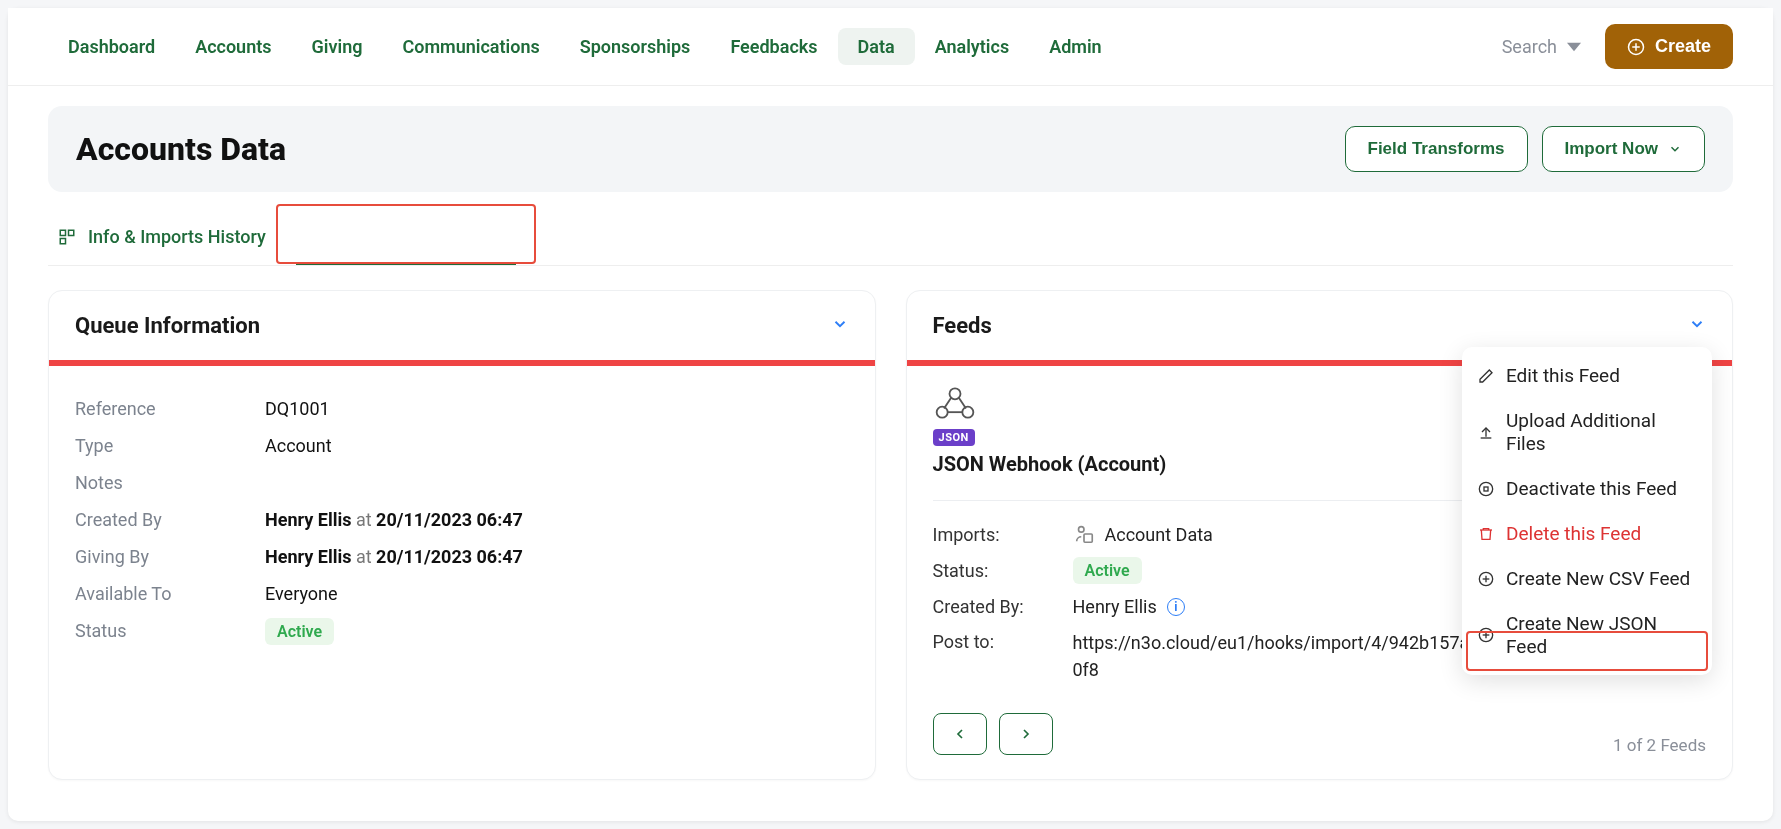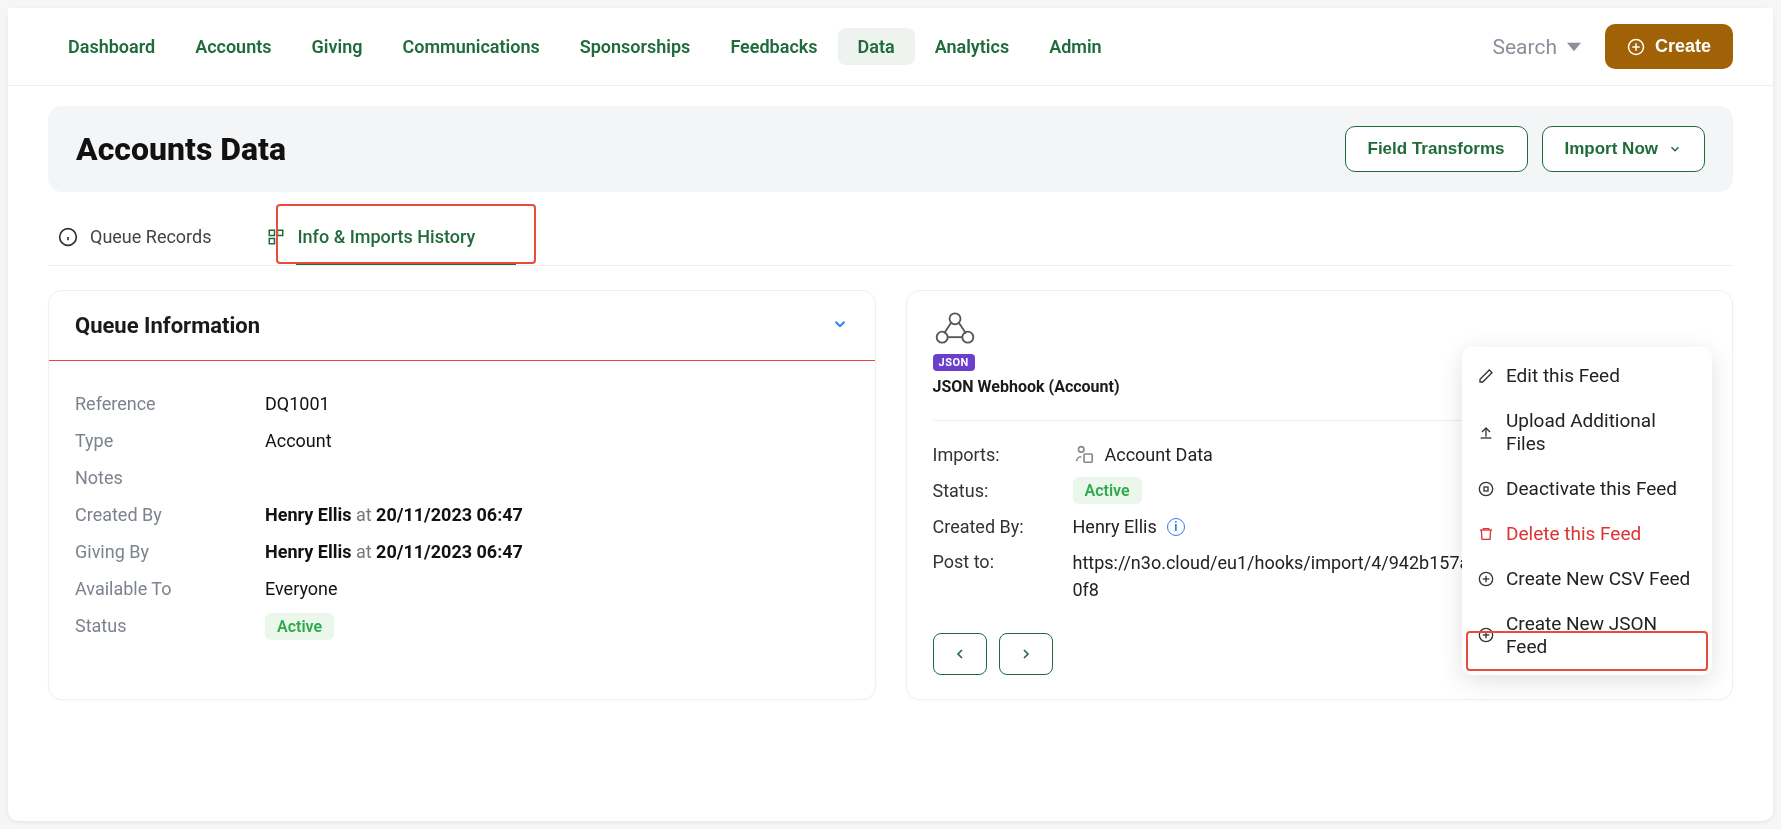--- a/index.html
+++ b/index.html
@@ -38,21 +38,21 @@
 .navitem.active {
   background: #eef3f0;
   color: #1f6b3a;
 }
 .nav-spacer { flex: 1; }
 .search-drop {
   display: flex;
   align-items: center;
   gap: 10px;
   color: #8a8f99;
-  font-size: 21px;
+  font-size: 18px;
   margin-right: 24px;
   cursor: pointer;
 }
 .search-drop svg { width: 14px; height: 14px; }
 .create-btn {
   background: #a16207;
   color: #fff;
   border: none;
   border-radius: 10px;
   padding: 12px 22px;
@@ -132,21 +132,21 @@
   border: 1px solid #eef0f2;
   border-radius: 14px;
   box-shadow: 0 1px 2px rgba(0,0,0,0.03);
   flex: 1;
   position: relative;
 }
 .card-head {
   display: flex;
   align-items: center;
   padding: 22px 26px;
-  border-bottom: 1px solid #ef4444;
+  border-bottom: 6px solid #ef4444;
 }
 .card-title {
   font-size: 22px;
   font-weight: 700;
 }
 .chevron-blue {
   margin-left: auto;
   color: #2d7ef7;
   cursor: pointer;
 }
@@ -177,21 +177,21 @@
 .json-tag {
   display:inline-block;
   background:#6b3fc9;
   color:#fff;
   font-size:11px;
   font-weight:700;
   padding:2px 6px;
   border-radius:4px;
   letter-spacing:0.5px;
 }
-.feed-title { font-size: 16px; font-weight: 700; margin: 4px 0 24px 0; }
+.feed-title { font-size: 20px; font-weight: 700; margin: 4px 0 24px 0; }
 .hr { border-top: 1px solid #eceef1; margin: 6px 0 16px 0; }
 .feed-row {
   display:flex;
   font-size:18px;
   padding:6px 0;
   align-items:center;
 }
 .feed-label { width:140px; color:#333; }
 .feed-val { color:#222; flex:1; display:flex; align-items:center; gap:10px; }
 .info-circle {
@@ -291,28 +291,20 @@
     </button>
     <button class="btn-outline">
       <span>Import Now</span>
       <svg width="14" height="14" viewBox="0 0 24 24" fill="none" stroke="#1f6b3a" stroke-width="2.5">
           <polyline points="6 9 12 15 18 9"></polyline>
         </svg>
     </button>
   </div>
 
   <div class="tabs-row" style="position:relative;">
-    <div class="tab">
-      <svg width="20" height="20" viewBox="0 0 24 24" fill="none" stroke="#333" stroke-width="2">
-          <circle cx="12" cy="12" r="10"></circle>
-          <line x1="12" y1="16" x2="12" y2="12"></line>
-          <line x1="12" y1="8" x2="12" y2="8"></line>
-        </svg>
-      <span>Queue Records</span>
-    </div>
     <div class="tab active" style="position:relative;">
       <svg width="18" height="18" viewBox="0 0 24 24" fill="none" stroke="#1f6b3a" stroke-width="2">
           <rect x="3" y="3" width="7" height="7"></rect>
           <rect x="14" y="3" width="7" height="7"></rect>
           <rect x="3" y="14" width="7" height="7"></rect>
         </svg>
       <span>Info &amp; Imports History</span>
     </div>
     <div class="tab-underline" style="left:248px; width:220px; bottom:0;"></div>
     <div class="tab-highlight" style="left:228px; top:-12px; width:260px; height:60px;"></div>
@@ -361,20 +353,28 @@
         <div class="info-row">
           <div class="info-label">Status</div>
           <div class="info-value">
             <span class="badge-active">Active</span>
           </div>
         </div>
       </div>
     </div>
 
     <div class="card" style="overflow:visible;">
+      <div class="card-head">
+        <div class="card-title">Feeds</div>
+        <div class="chevron-blue">
+          <svg width="18" height="18" viewBox="0 0 24 24" fill="none" stroke="#2d7ef7" stroke-width="2.5">
+              <polyline points="6 9 12 15 18 9"></polyline>
+            </svg>
+        </div>
+      </div>
 
       <div class="dropdown">
         <div class="dd-item">
           <svg viewBox="0 0 24 24" fill="none" stroke="#333" stroke-width="2">
               <path d="M17 3l4 4L7 21H3v-4L17 3z"></path>
             </svg>
           <span>Edit this Feed</span>
         </div>
         <div class="dd-item">
           <svg viewBox="0 0 24 24" fill="none" stroke="#333" stroke-width="2">

